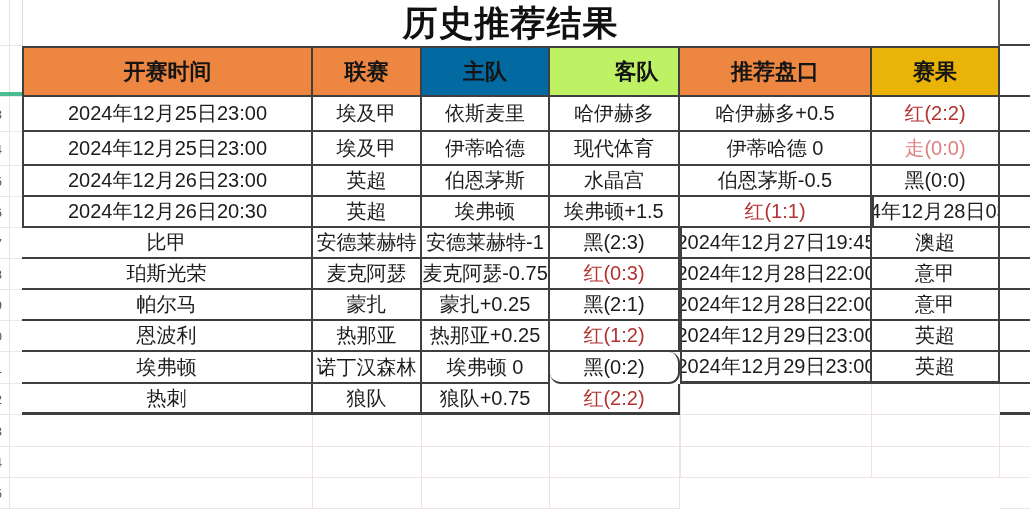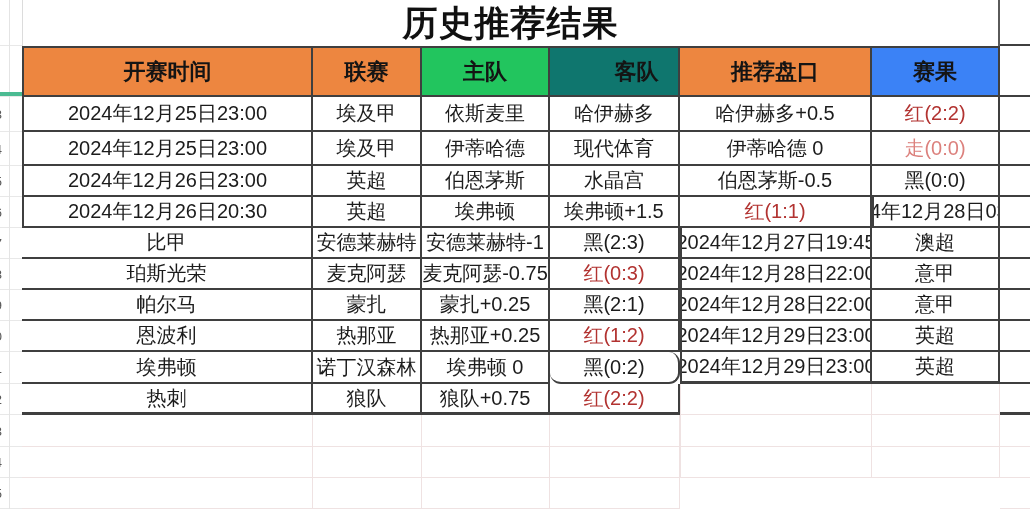--- a/index.html
+++ b/index.html
@@ -129,24 +129,24 @@
       <div class="colA-cell" style="height: 31px;"></div>
       <div class="colA-cell" style="height: 31px;"></div>
     </div>
 
   <div class="grid" id="grid" style="grid-template-rows: 46px 51px 35px 34px 31px 31px 31px 31px 31px 31px 32px 31px 32px 31px 31px;">
     <div class="title-cell">
       <span>历史推荐结果</span>
     </div>
     <div class="hcell first" style="background: rgb(237, 134, 64);">开赛时间</div>
     <div class="hcell" style="background: rgb(237, 134, 64); font-family: Liberation Serif, serif;">联赛</div>
-    <div class="hcell" style="background: #22c55e;">主队</div>
-    <div class="hcell" style="background: #0f766e; padding-left: 45px;">客队</div>
+    <div class="hcell" style="background: #0369a1;">主队</div>
+    <div class="hcell" style="background: #bef264; padding-left: 45px;">客队</div>
     <div class="hcell" style="background: rgb(237, 134, 64); text-align: center;">推荐盘口</div>
-    <div class="hcell" style="background: #3b82f6;">赛果</div>
+    <div class="hcell" style="background: #eab308;">赛果</div>
 
   <div class="dcell first">2024年12月25日23:00</div>
   <div class="dcell">埃及甲</div>
   <div class="dcell">依斯麦里</div>
   <div class="dcell">哈伊赫多</div>
   <div class="dcell">哈伊赫多+0.5</div>
   <div class="dcell" style="color: rgb(178, 51, 49);">红(2:2)</div>
 
   <div class="dcell first">2024年12月25日23:00</div>
   <div class="dcell">埃及甲</div>

